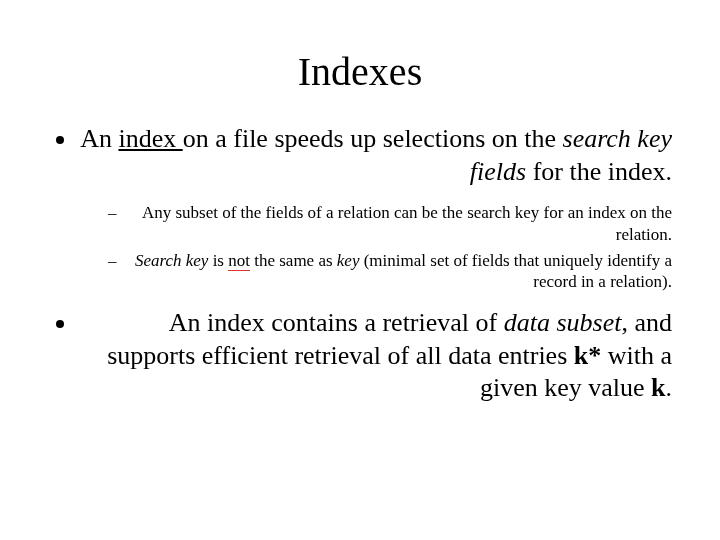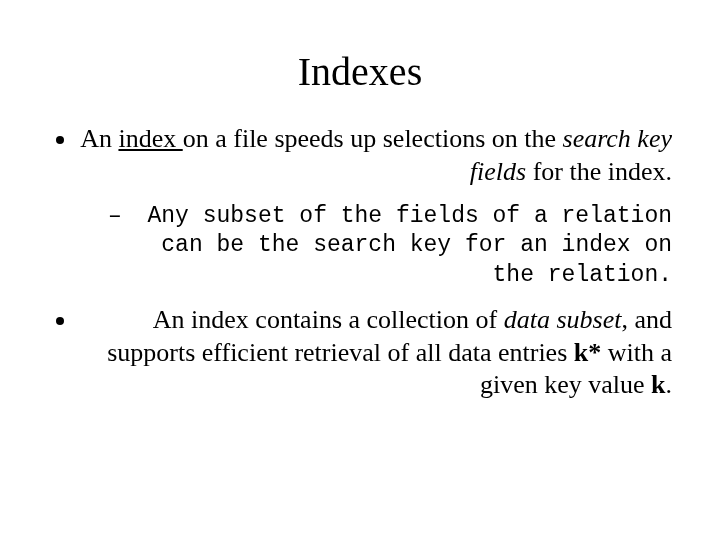--- a/index.html
+++ b/index.html
@@ -32,23 +32,22 @@
     line-height: 1.25;
     text-align: right;
   }
   ul.top > li {
     margin-bottom: 14px;
   }
   ul.sub {
     list-style: none;
     margin: 14px 0 6px 0;
     padding: 0 0 0 30px;
-    font-size: 23px;
+    font-size: 17px;
     line-height: 1.28;
-    font-family: Liberation Mono, monospace;
   }
   ul.sub > li {
     position: relative;
     padding-left: 20px;
     margin-bottom: 4px;
   }
   ul.sub > li::before {
     content: "–";
     position: absolute;
     left: 0;
@@ -74,20 +73,23 @@
 
 <div class="slide">
   <h1 class="title">Indexes</h1>
 
   <ul class="top">
     <li>
       <span>An </span><span class="ul-word">index </span><span>on a file speeds up selections on the </span><span class="italic">search key fields</span><span> for the index.</span>
 
       <ul class="sub">
         <li>Any subset of the fields of a relation can be the search key for an index on the relation.</li>
+        <li>
+          <span class="italic">Search key</span><span> is </span><span class="red-underline">not</span><span> the same as </span><span class="italic">key</span><span> (minimal set of fields that uniquely identify a record in a relation).</span>
+        </li>
       </ul>
     </li>
 
     <li>
-      <span>An index contains a collection of </span><span class="italic">data subset</span><span>, and supports efficient retrieval of all data entries </span><span class="bold">k*</span><span> with a given key value </span><span class="bold">k</span><span>.</span>
+      <span>An index contains a retrieval of </span><span class="italic">data subset</span><span>, and supports efficient retrieval of all data entries </span><span class="bold">k*</span><span> with a given key value </span><span class="bold">k</span><span>.</span>
     </li>
   </ul>
 </div>
 
 </body></html>

